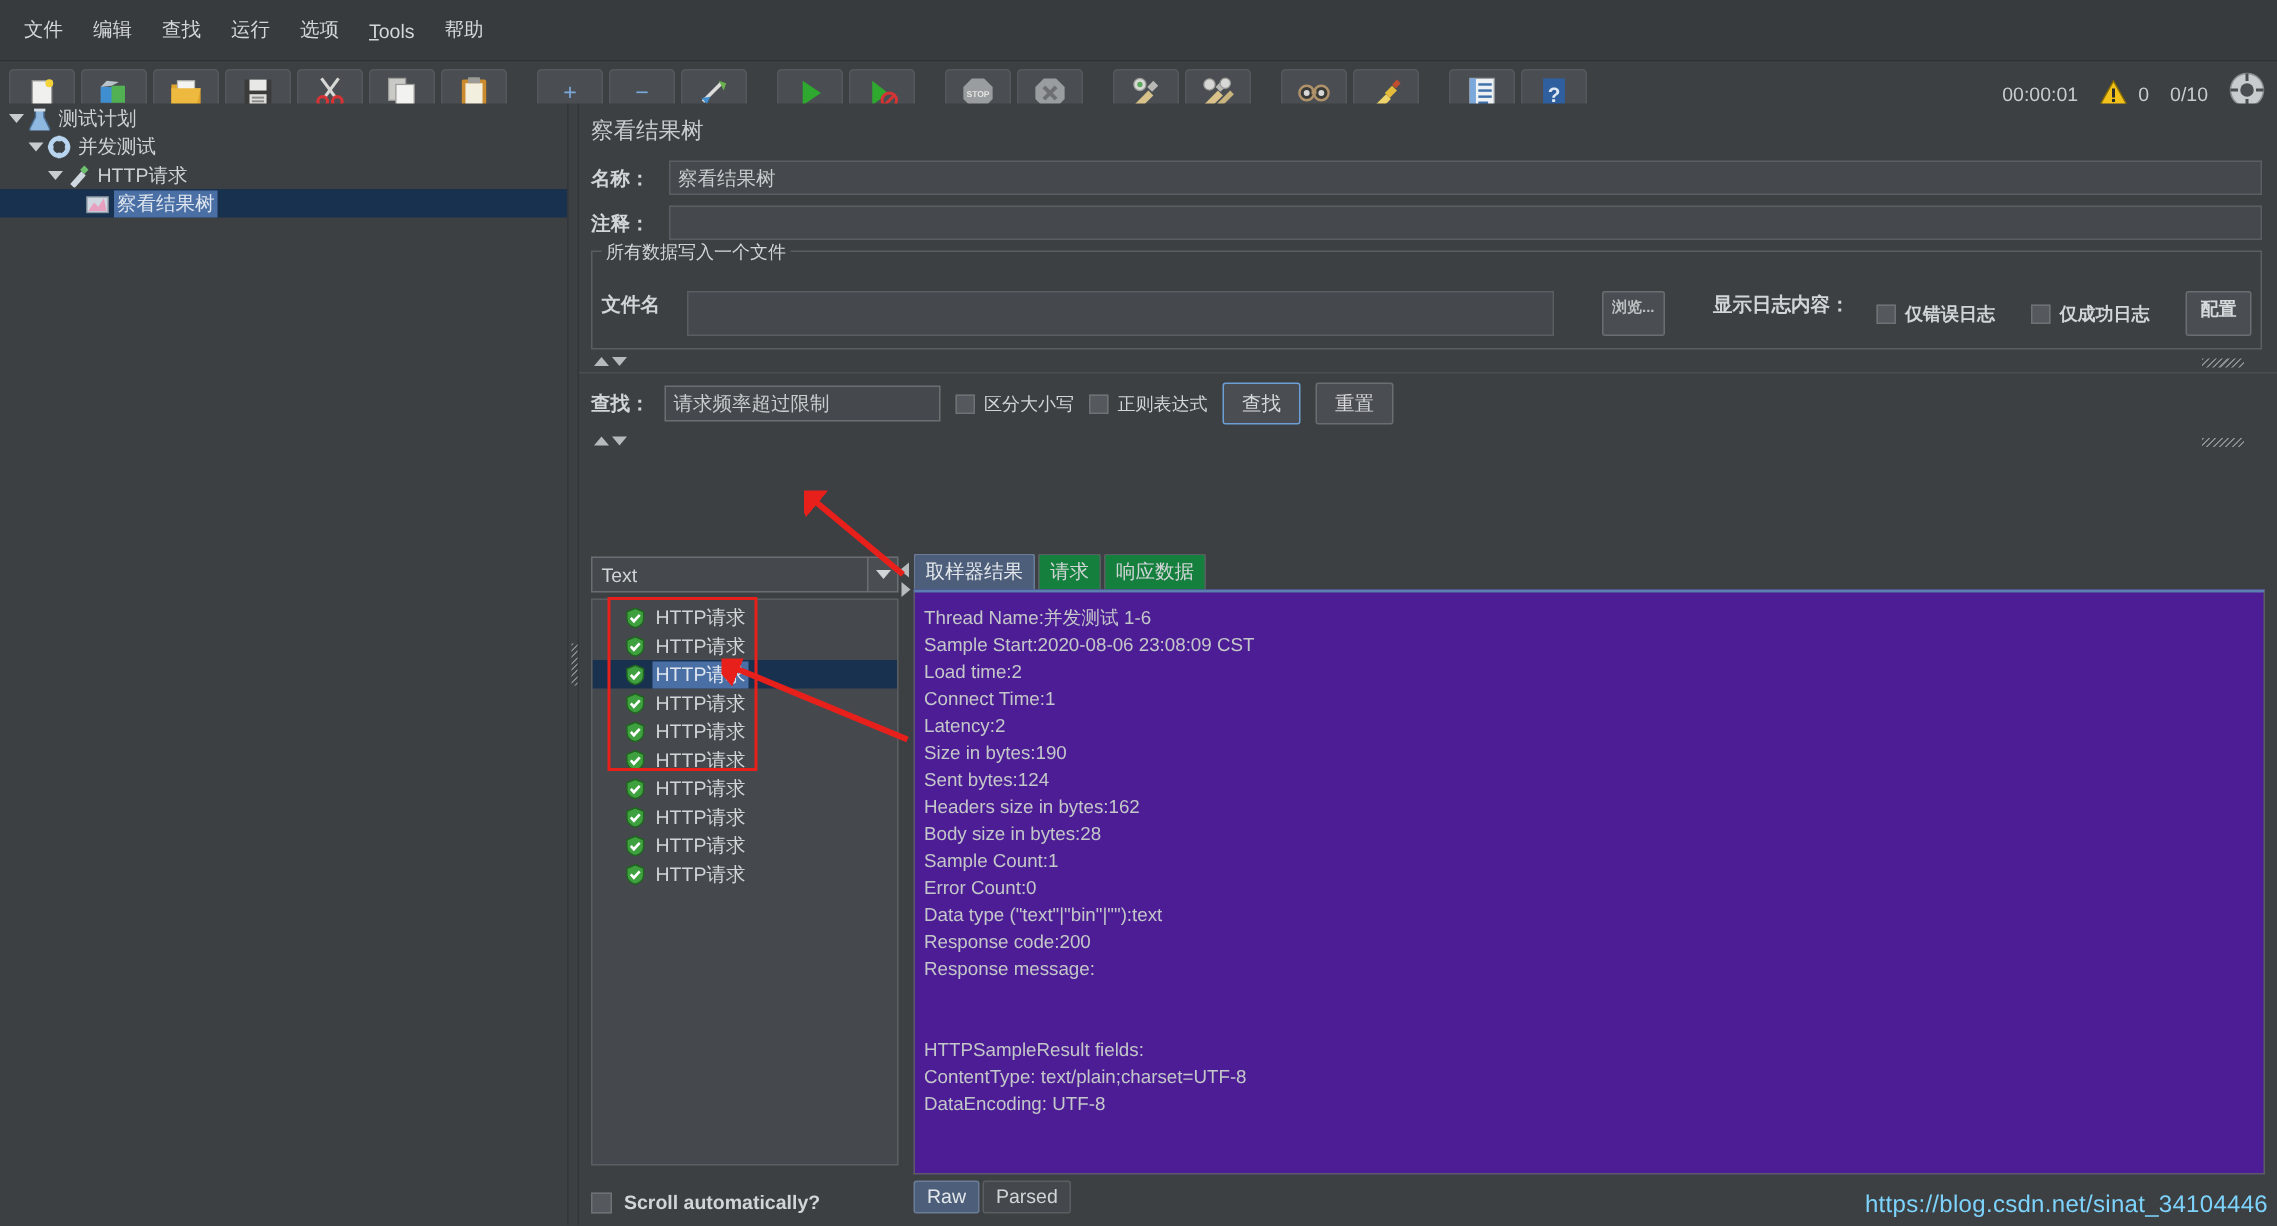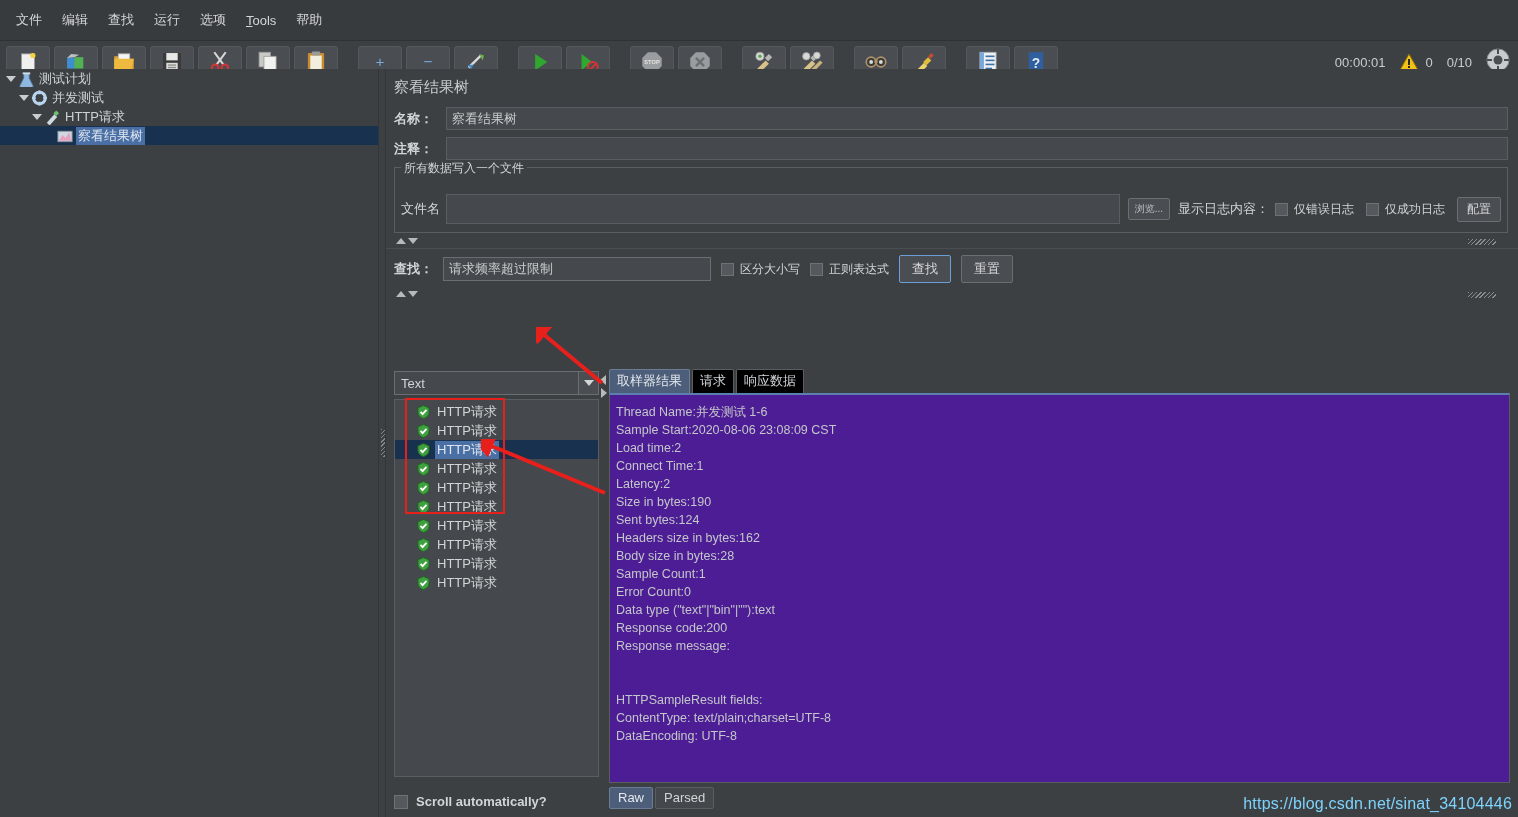--- a/index.html
+++ b/index.html
@@ -96,21 +96,21 @@
 
   
   .groupbox {
     margin:4px 10px 0 8px; border:1px solid #5a5e62; position:relative;
     padding:26px 6px 8px 6px;
   }
   .groupbox > .gb-title {
     position:absolute; top:-8px; left:6px; background:#3c4043; padding:0 3px;
     font-size:12px; color:#d2d5d7;
   }
-  .gb-row { display:flex; align-items:center; gap:0; }
+  .gb-row { display:flex; gap:12px;font-weight:bold; }
   .gb-label { font-size:13px; color:#d2d5d7; margin-right:6px; white-space:nowrap; }
   .file-input {
     flex:1; height:30px; background:#45494d; border:1px solid #5a5e62;
   }
   .btn {
     background:#4a4e52; border:1px solid #6a6e72; color:#d6d9db;
     font-size:12px; padding:3px 9px; border-radius:2px; cursor:pointer;
     font-family:"Liberation Sans",sans-serif; white-space:nowrap;
   }
   .btn.small { font-size:10px; padding:3px 6px; color:#bcbfc1;}
@@ -139,21 +139,21 @@
     opacity:.8;
   }
 
   
   .search-row {
     display:flex; align-items:center; gap:10px; padding:6px 10px 6px 8px;
     border-top:1px solid #4a4e52;
   }
   .search-label { font-size:13px; font-weight:bold; color:#d2d5d7; }
   .search-input {
-    width:268px; height:24px; background:#45494d; border:1px solid #6a6e72;
+    width:184px; height:24px; background:#45494d; border:1px solid #6a6e72;
     color:#c9ccce; font-size:13px; padding:0 5px; line-height:22px;
   }
 
   
   .results {
     position:absolute; left:8px; right:8px; top:302px; bottom:8px; display:flex;
   }
   .res-left { width:205px; display:flex; flex-direction:column; }
   .combo {
     height:24px; background:#45494d; border:1px solid #6a6e72; display:flex;
@@ -189,21 +189,21 @@
     position:absolute; left:1px; width:0;height:0;
     border-top:5px solid transparent;border-bottom:5px solid transparent;
   }
   .res-vsplit .ar.l { border-right:6px solid #b7babd; top:4px; }
   .res-vsplit .ar.r { border-left:6px solid #b7babd; top:17px; left:2px;}
 
   .res-right { flex:1; display:flex; flex-direction:column; position:relative;}
   .tabs { display:flex; align-items:flex-end; gap:2px; height:22px; }
   .tab {
     font-size:13px; padding:2px 7px 3px 7px; border:1px solid #5a5e62;
-    border-bottom:none; background:#000000; color:#d2d5d7; cursor:pointer;
+    border-bottom:none; background:#15803d; color:#d2d5d7; cursor:pointer;
     border-radius:2px 2px 0 0;
   }
   .tab.active { background:#4d5e7a; color:#e4e8ec; border-color:#6a7c96; }
   .detail {
     flex:1; background:#4c1d95; border:1px solid #5a5e62; border-top:2px solid #5b7fb0;
     overflow:hidden; padding:8px 0 0 6px; position:relative;
   }
   .detail .line {
     font-size:12.5px; color:#c4c7c9; line-height:18px; white-space:pre;
     font-family:"Liberation Sans",sans-serif;

